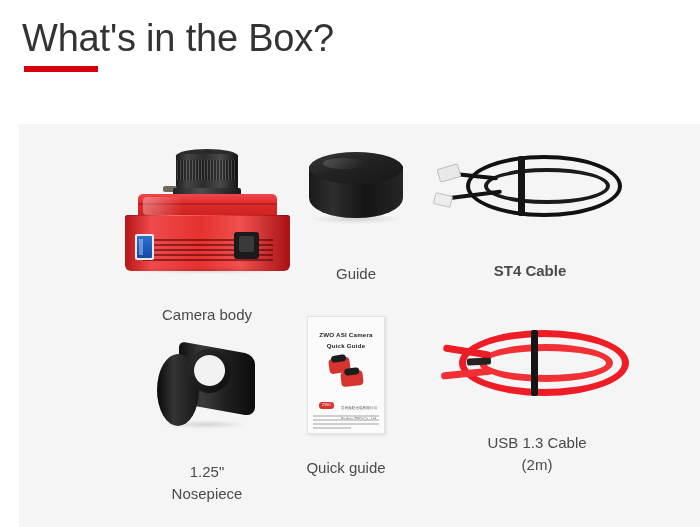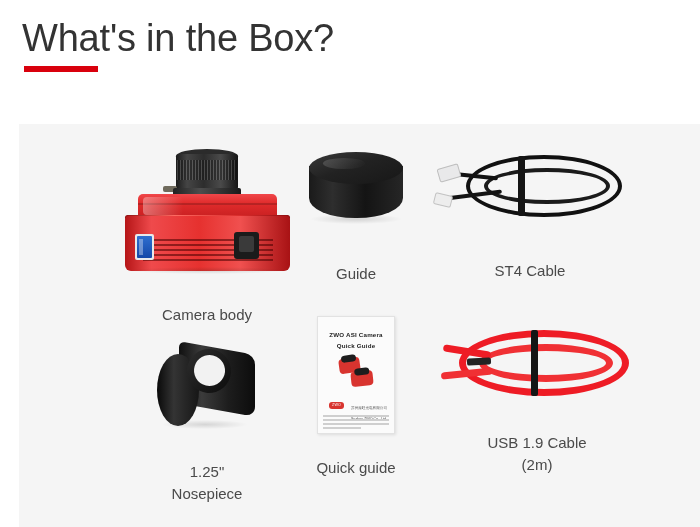--- a/index.html
+++ b/index.html
@@ -378,36 +378,36 @@
         <div style="position:absolute; left:14px; top:43px; width:56px; height:4px;
                     background:#141414; border-radius:2px; transform:rotate(-7deg);"></div>
 
         <div class="plug" style="left:6px; top:16px; width:22px; height:14px;
                     background:#e9e9ea; border:1px solid #bdbdbd; transform:rotate(-16deg);"></div>
         <div class="plug" style="left:2px; top:44px; width:18px; height:12px;
                     background:#ededed; border:1px solid #c2c2c2; transform:rotate(14deg);"></div>
 
         <div class="cable-tie" style="left:86px; top:6px; height:60px;"></div>
       </div>
-      <div class="item-label" style="margin-top:28px;">ST4 Cable</div>
+      <div class="item-label" style="margin-top:28px;font-weight:bold;">ST4 Cable</div>
     </div>
 
     <div class="item" style="left:126px; top:214px; width:124px;">
       <div class="item-art nose-art">
         <div class="nose-barrel"></div>
         <div class="nose-flange"></div>
         <div class="nose-openring"></div>
         <div class="nose-bore"></div>
         <div class="nose-shadow"></div>
       </div>
       <div class="item-label" style="margin-top:23px;">1.25"
 Nosepiece</div>
     </div>
 
-    <div class="item" style="left:294px; top:192px; width:86px;">
+    <div class="item" style="left:284px; top:192px; width:86px;">
       <div class="item-art guide-art">
         <div class="guide-paper"></div>
         <div class="guide-title">
           <div>ZWO ASI Camera</div>
           <div>Quick Guide</div>
         </div>
         <div class="guide-cam">
           <div class="guide-cam-a"></div>
           <div class="guide-cam-b"></div>
         </div>
@@ -438,18 +438,18 @@
         <div style="position:absolute; left:4px; top:22px; width:48px; height:7px;
                     background:#ee1c25; border-radius:4px; transform:rotate(9deg);"></div>
         <div style="position:absolute; left:2px; top:44px; width:52px; height:7px;
                     background:#f03034; border-radius:4px; transform:rotate(-6deg);"></div>
 
         <div class="plug" style="left:28px; top:32px; width:24px; height:7px;
                     background:#232323; transform:rotate(-3deg);"></div>
 
         <div class="cable-tie" style="left:92px; top:4px; height:66px;"></div>
       </div>
-      <div class="item-label" style="margin-top:22px;">USB 1.9 Cable
+      <div class="item-label" style="margin-top:22px;">USB 1.3 Cable
 (2m)</div>
     </div>
 
   </div>
 </div>
 
 </body></html>

